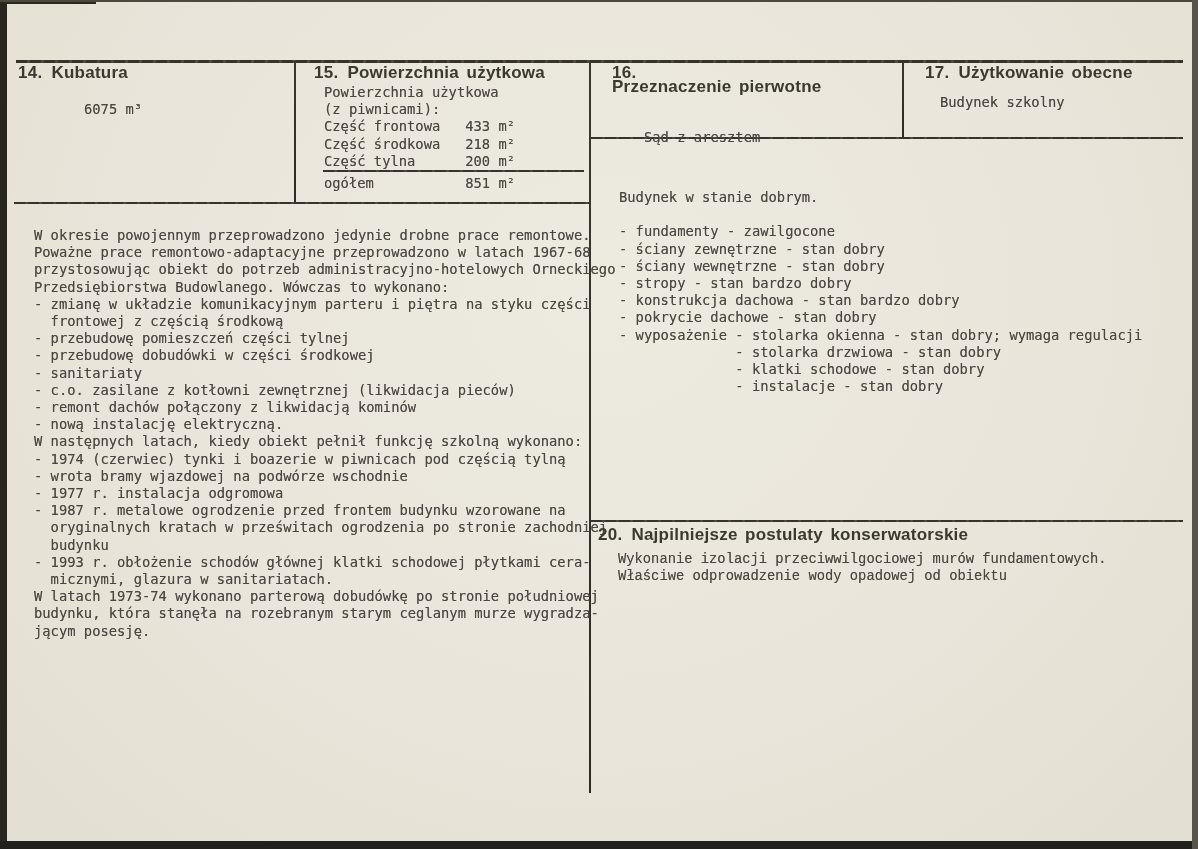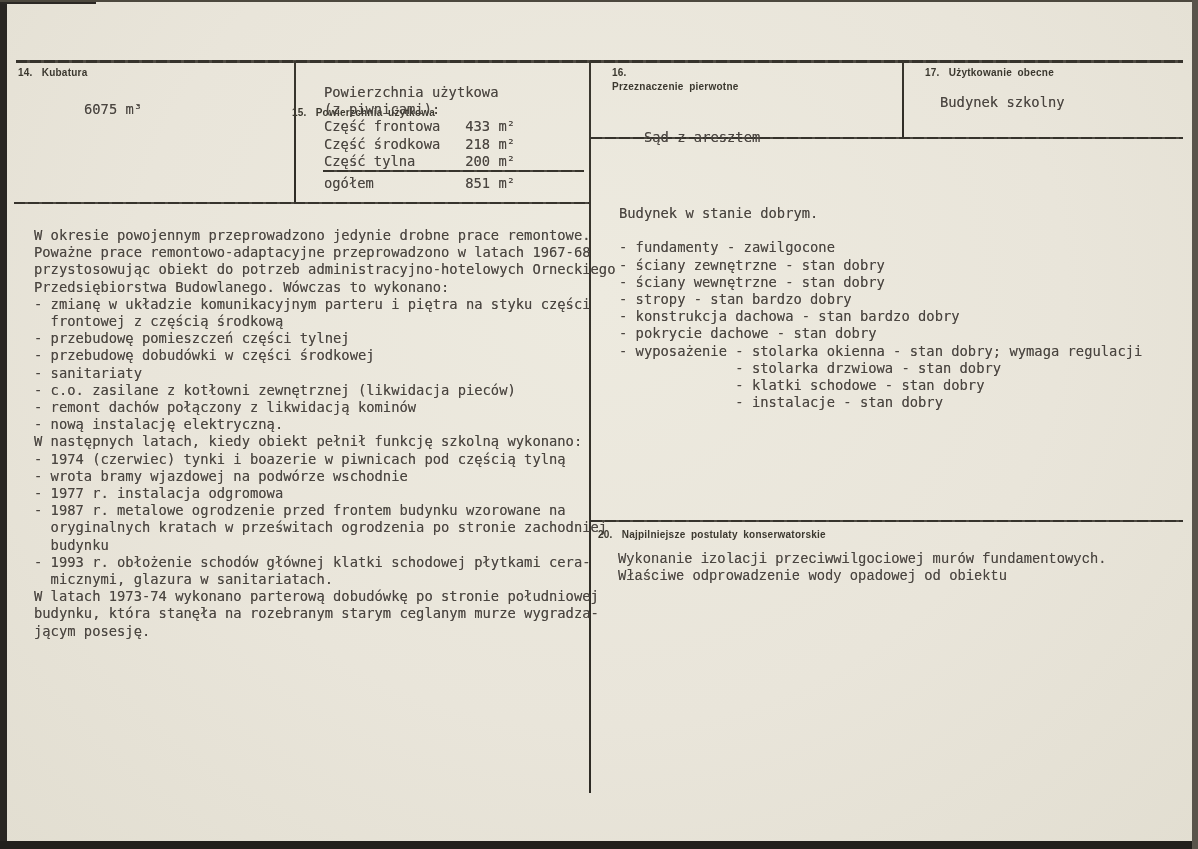--- a/index.html
+++ b/index.html
@@ -15,21 +15,21 @@
   .edge-corner { left:0; top:0; width:96px; height:4px; background:#2b2824; }
   .edge-bottom { left:0; top:841px; width:1198px; height:8px; background:#22201c; }
   .edge-right  { left:1192px; top:0; width:6px; height:849px; background:#59544b; }
 
   
   .rule { position:absolute; background:repeating-linear-gradient(90deg,#36332c 0px,#36332c 11px,#4d4941 11px,#4d4941 14px); }
   .vrule { position:absolute; background:linear-gradient(#3a372f,#2e2b25); }
 
   
   .fl { position:absolute; display:flex; font-family:"Liberation Sans",sans-serif;
-        font-weight:bold; font-size:10px; color:#3b382f; letter-spacing:0.25px;
+        font-weight:bold; font-size:17px; color:#3b382f; letter-spacing:0.25px;
         word-spacing:2.5px; white-space:pre; line-height:13.5px; }
   .fl .num { margin-right:9px; }
 
   
   .tw { position:absolute; font-family:"DejaVu Sans Mono",monospace; font-size:13.8px;
         line-height:17.2px; color:#4a4540; white-space:pre;
         text-shadow:0 0 0.5px rgba(74,69,64,0.55); }
 </style>
 </head>
 <body>
@@ -50,21 +50,21 @@
   <div class="rule" style="left:591px; top:137px; width:592px;  height:2px;"></div>
   <div class="rule" style="left:591px; top:520px; width:592px;  height:2px;"></div>
   <div class="rule" style="left:323px; top:170px; width:261px;  height:2px;"></div>
 
   <div class="fl" style="left:18px; top:66px;">
     <span class="num">14.</span>
     <span>Kubatura</span>
   </div>
   <div class="tw" style="left:84px; top:101px;">6075 m³</div>
 
-  <div class="fl" style="left:292px; top:66px;margin-top:40px;">
+  <div class="fl" style="left:314px; top:66px;">
     <span class="num">15.</span>
     <span>Powierzchnia użytkowa</span>
   </div>
   <div class="tw" style="left:324px; top:84px;">Powierzchnia użytkowa
 (z piwnicami):
 Część frontowa   433 m²
 Część środkowa   218 m²
 Część tylna      200 m²</div>
   <div class="tw" style="left:324px; top:175px;">ogółem           851 m²</div>
 
@@ -98,21 +98,21 @@
 - 1977 r. instalacja odgromowa
 - 1987 r. metalowe ogrodzenie przed frontem budynku wzorowane na
   oryginalnych kratach w prześwitach ogrodzenia po stronie zachodniej
   budynku
 - 1993 r. obłożenie schodów głównej klatki schodowej płytkami cera-
   micznymi, glazura w sanitariatach.
 W latach 1973-74 wykonano parterową dobudówkę po stronie południowej
 budynku, która stanęła na rozebranym starym ceglanym murze wygradza-
 jącym posesję.</div>
 
-  <div class="tw" style="left:619px; top:189px;margin-top:16px;">Budynek w stanie dobrym.
+  <div class="tw" style="left:619px; top:189px;">Budynek w stanie dobrym.
 
 - fundamenty - zawilgocone
 - ściany zewnętrzne - stan dobry
 - ściany wewnętrzne - stan dobry
 - stropy - stan bardzo dobry
 - konstrukcja dachowa - stan bardzo dobry
 - pokrycie dachowe - stan dobry
 - wyposażenie - stolarka okienna - stan dobry; wymaga regulacji
               - stolarka drzwiowa - stan dobry
               - klatki schodowe - stan dobry

